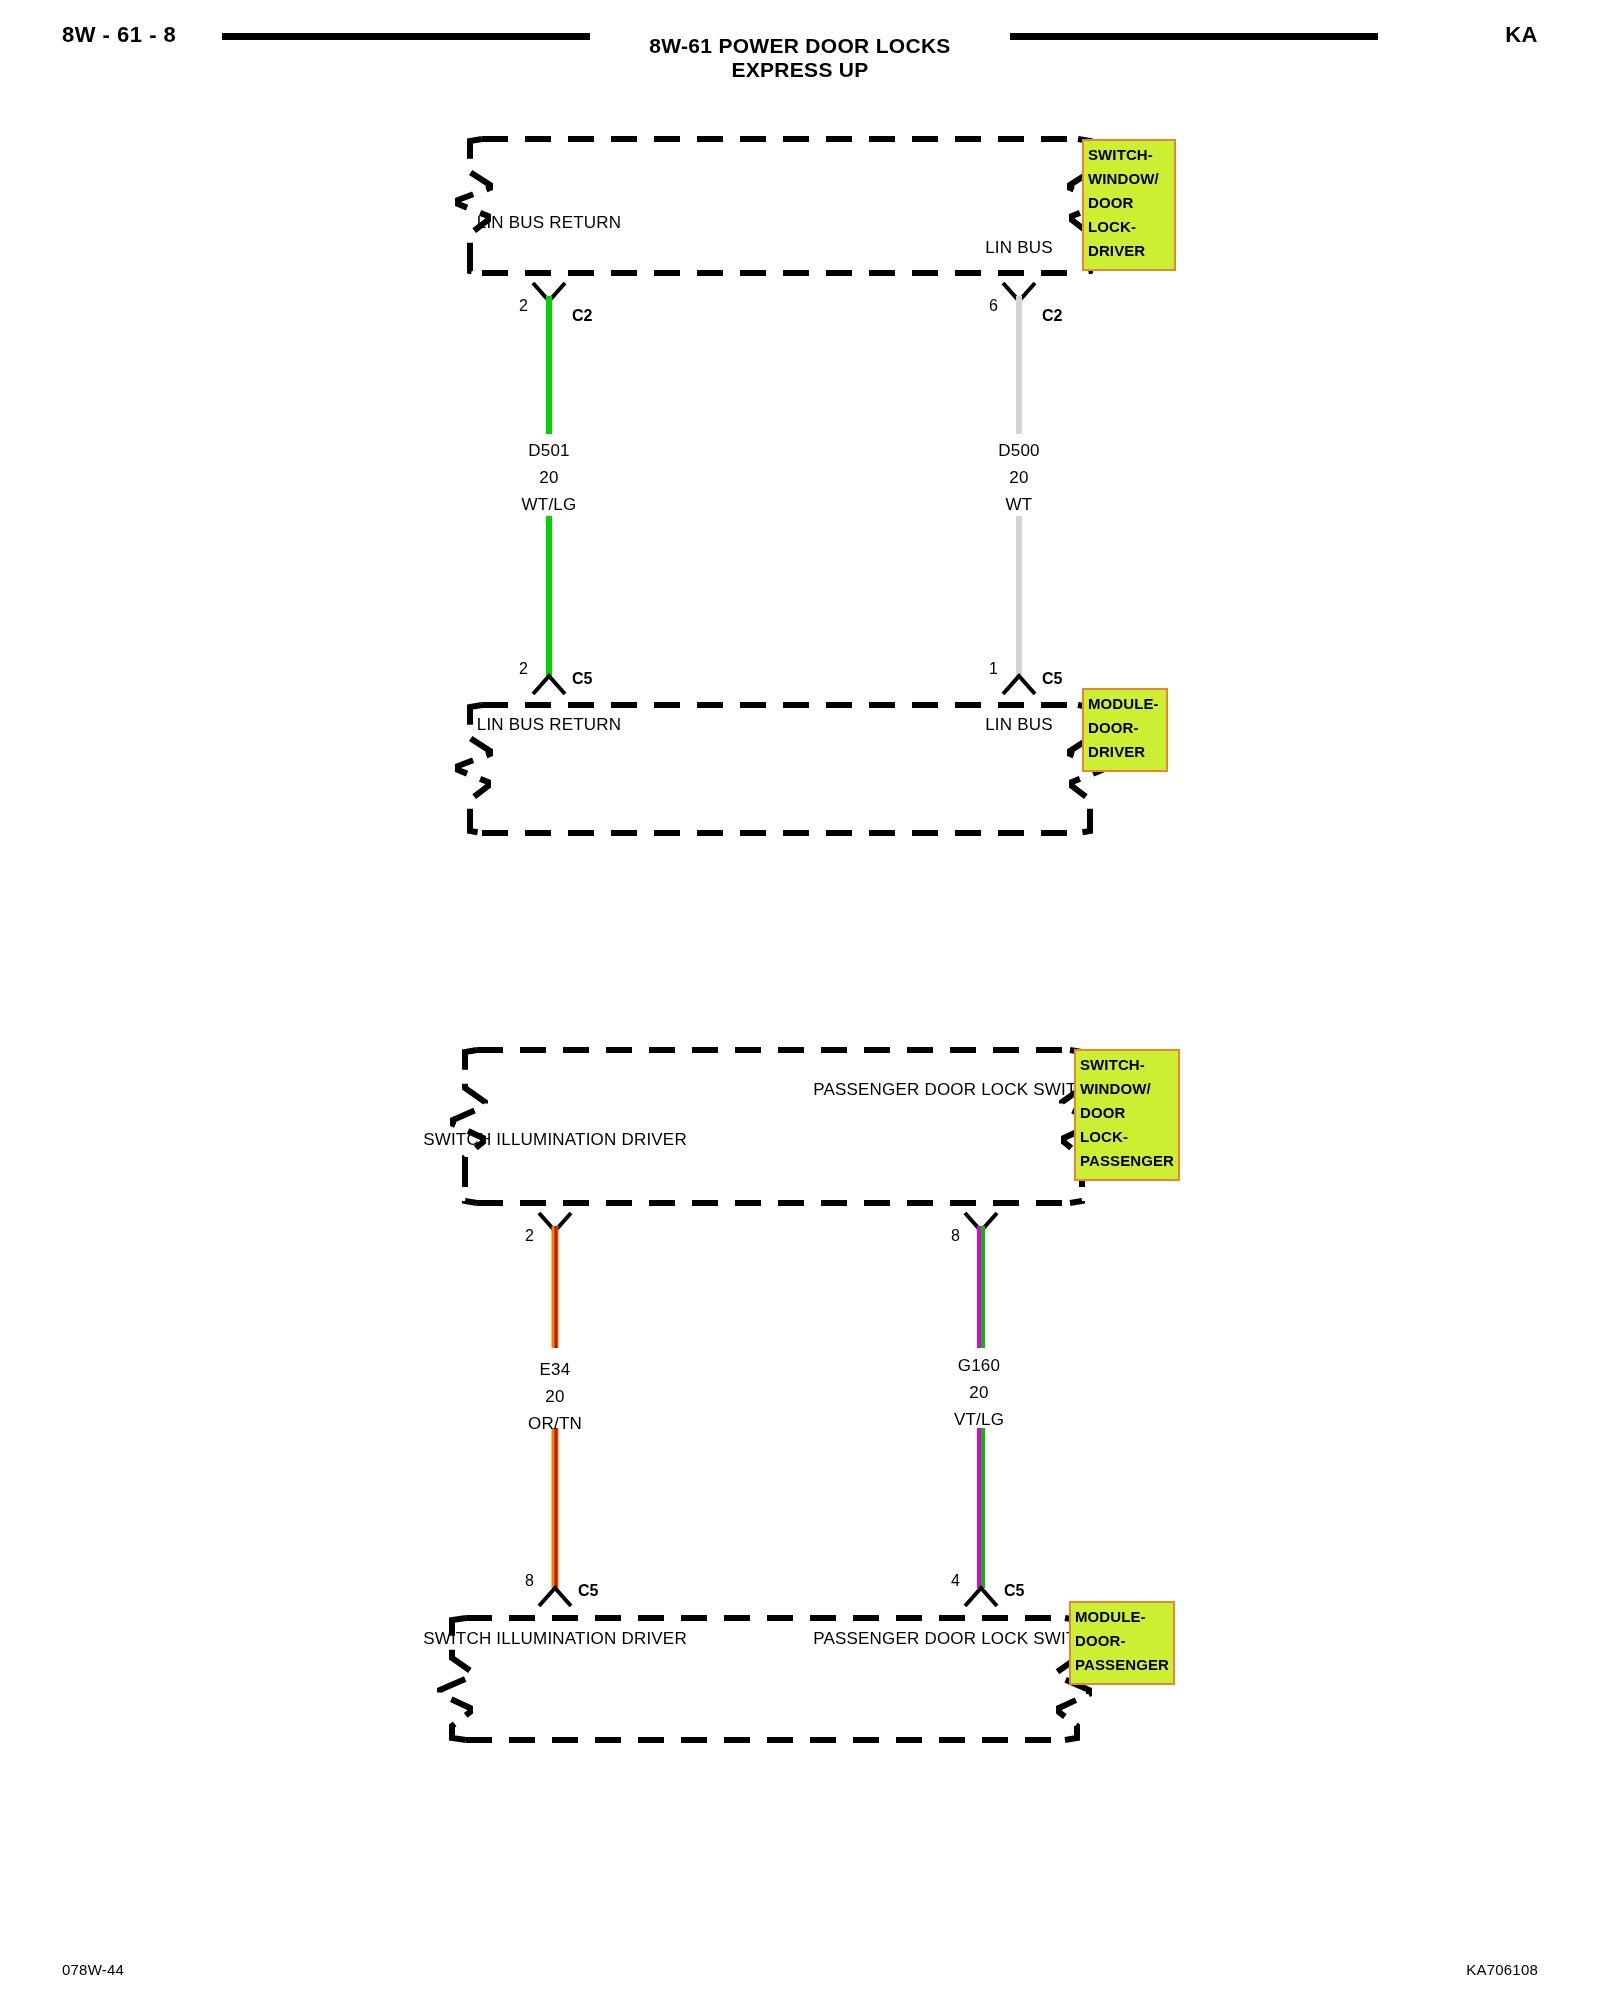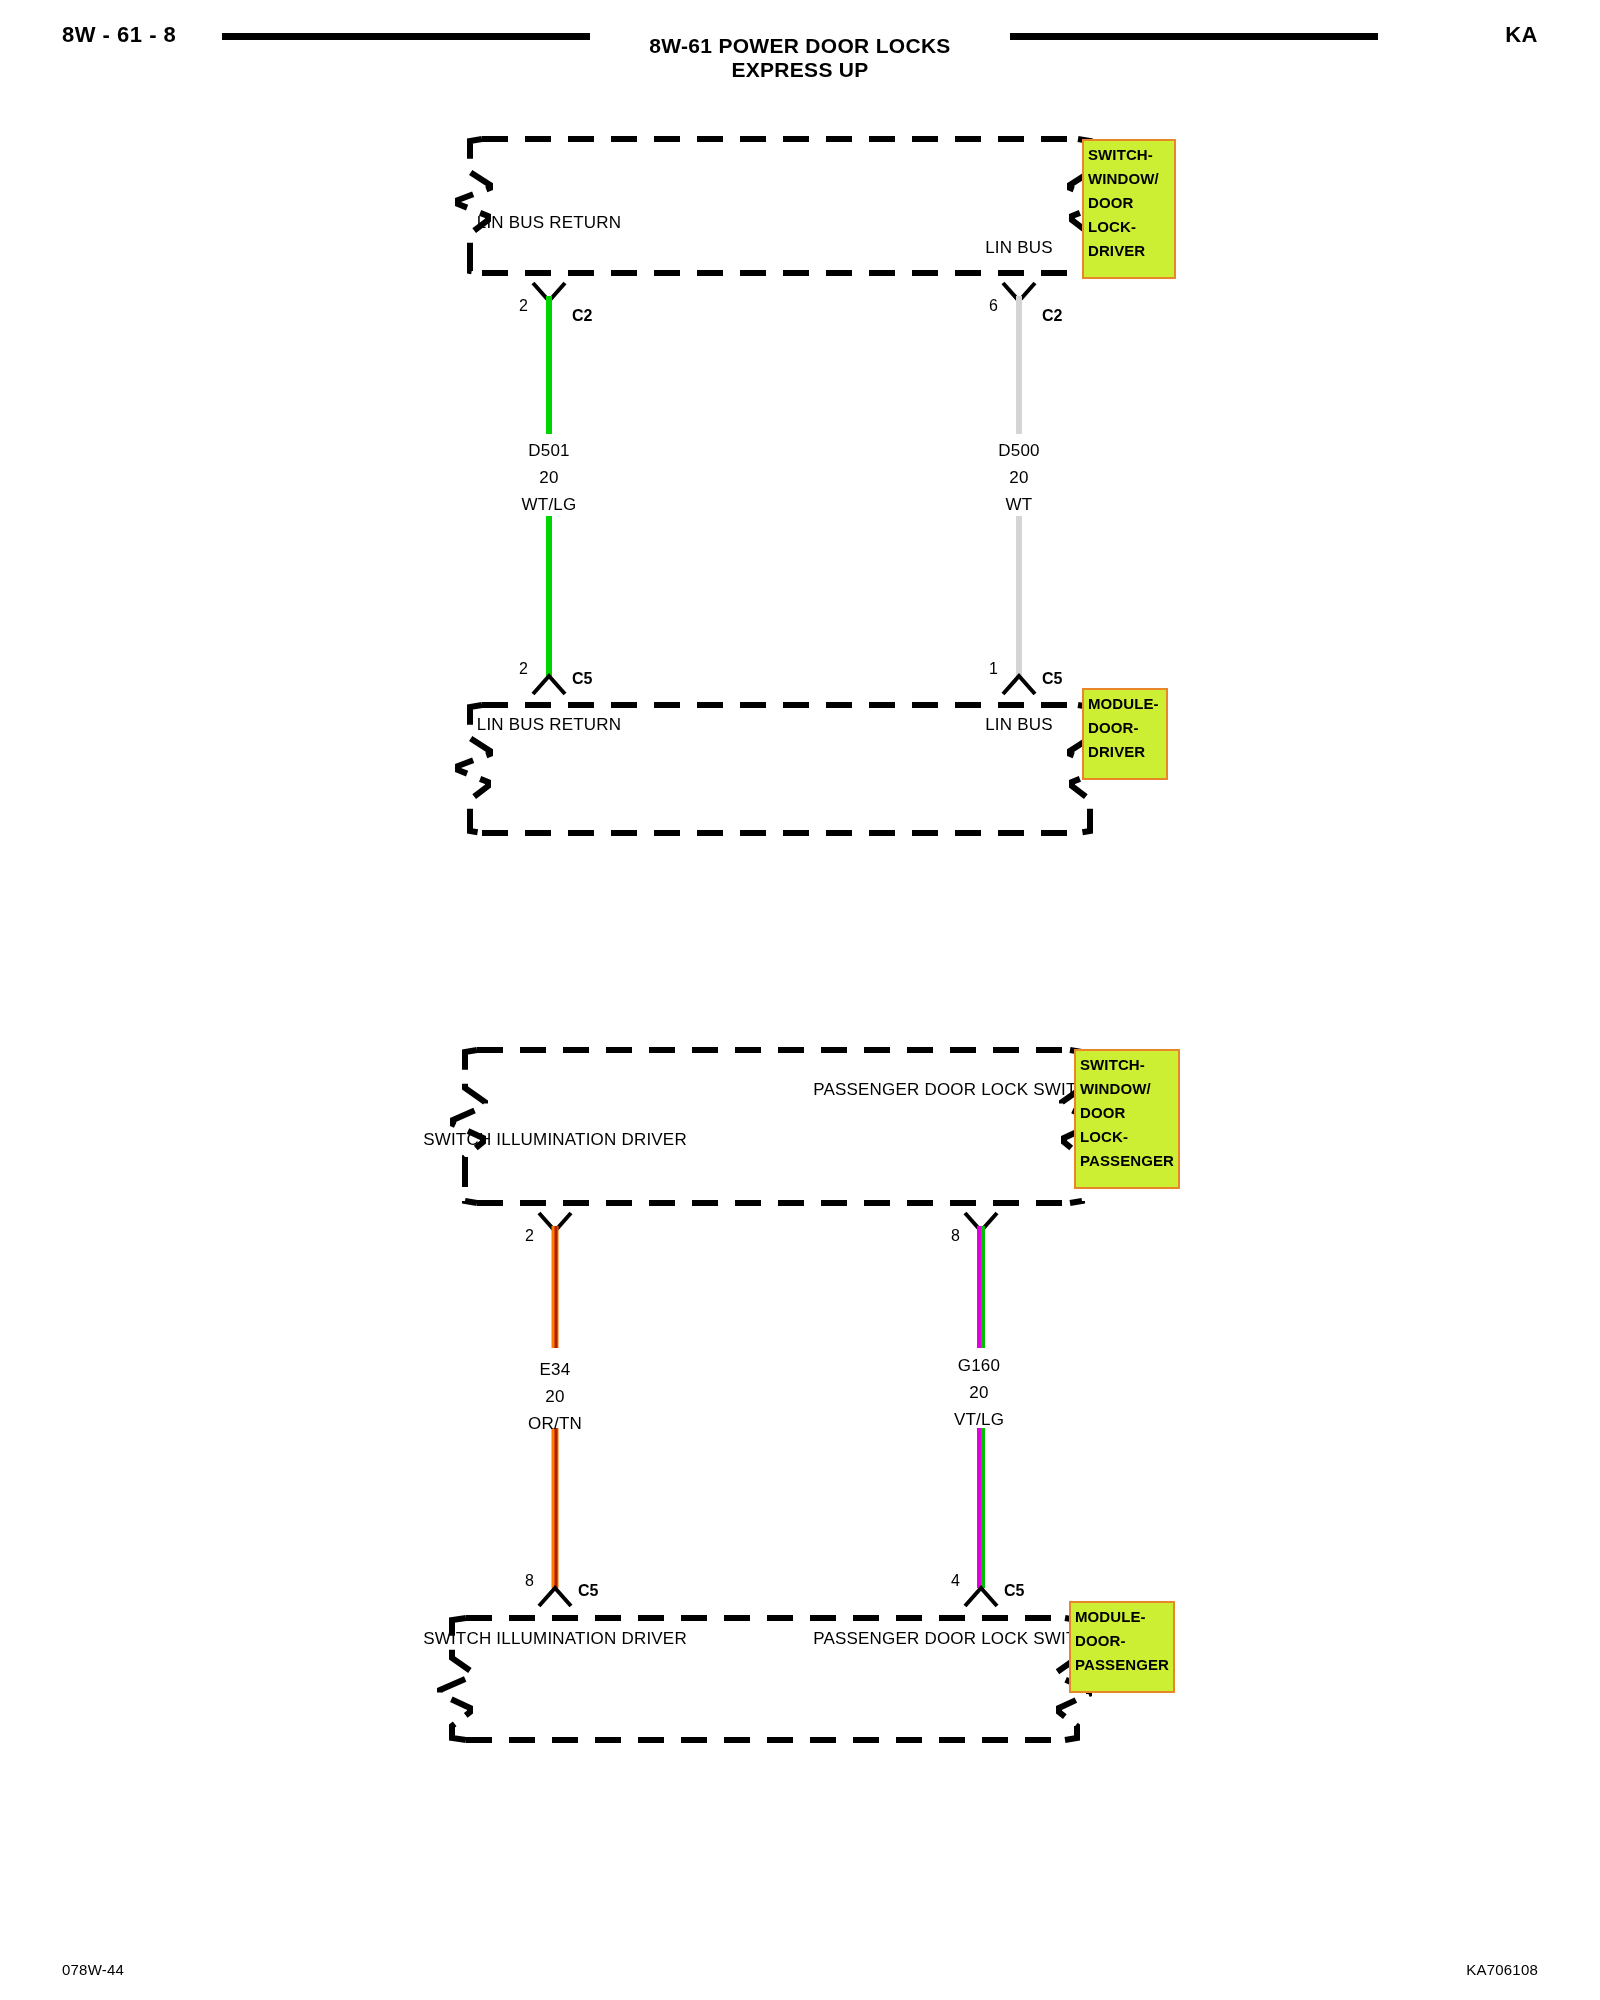--- a/index.html
+++ b/index.html
@@ -100,21 +100,21 @@
 
   
   .mod-name {
     position: absolute;
     background: #ccee33;
     border: 2px solid #e8862a;
     font-size: 15px;
     font-weight: bold;
     line-height: 24px;
     letter-spacing: 0.1px;
-    padding: 2px 3px 14px 4px;
+    padding: 2px 3px 6px 4px;
     white-space: nowrap;
     box-sizing: border-box;
   }
   .mod-name span { display: block; }
 
   
   .pin-num {
     position: absolute;
     font-size: 16px;
     text-align: right;

